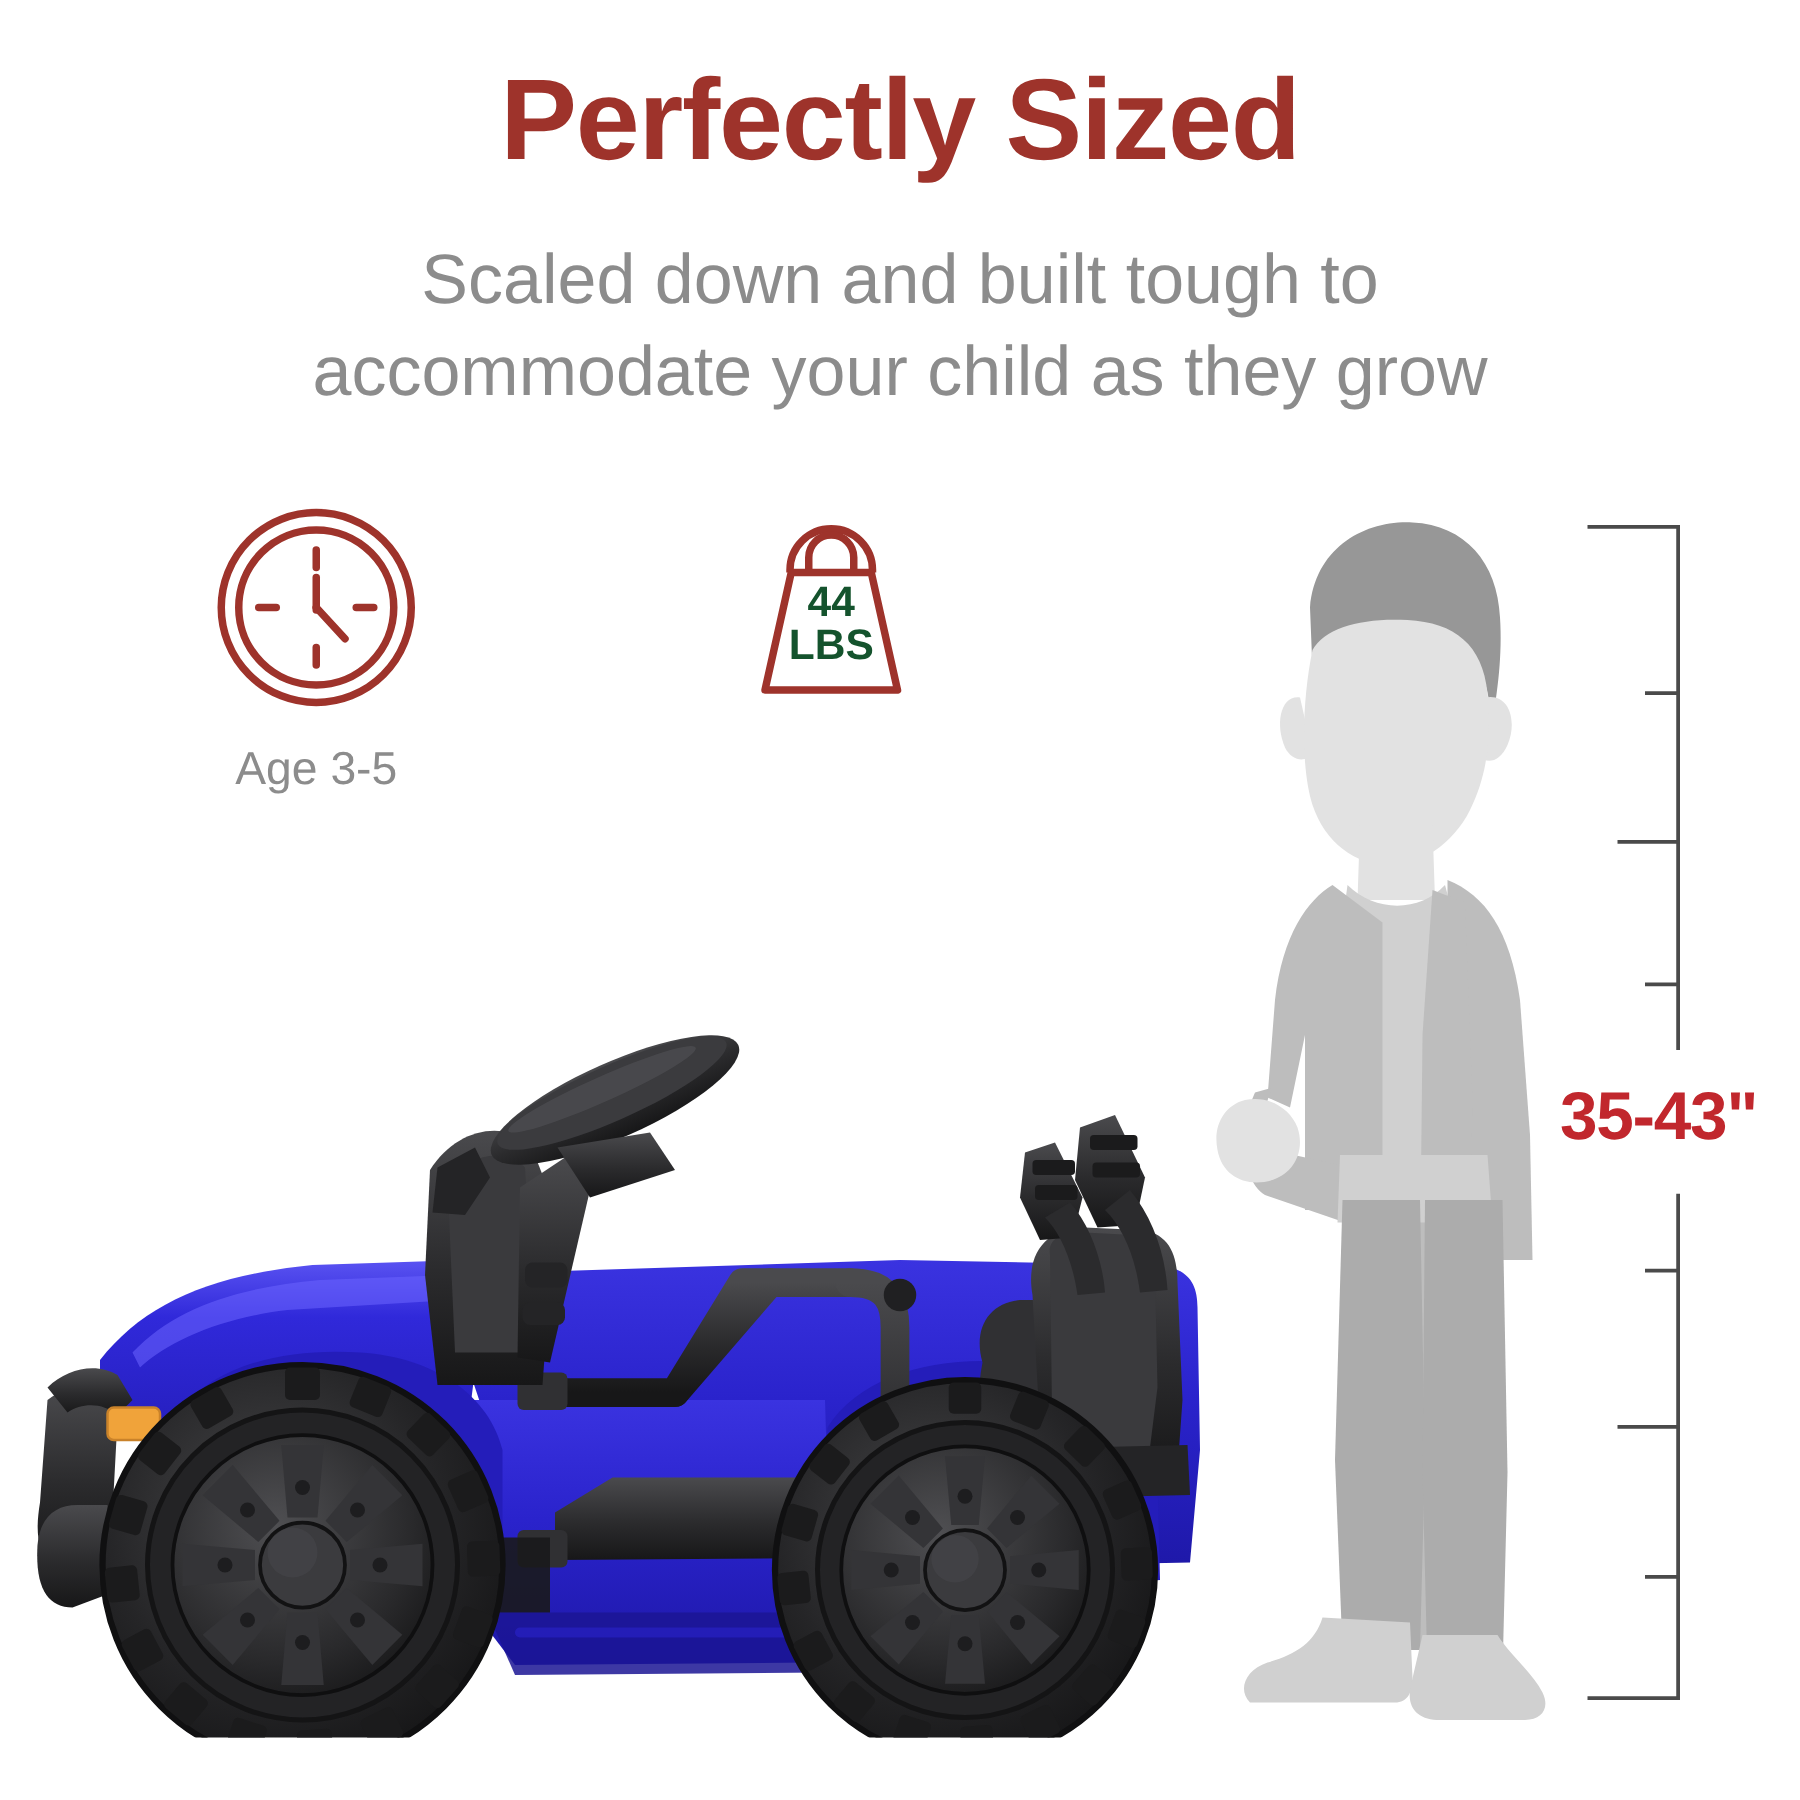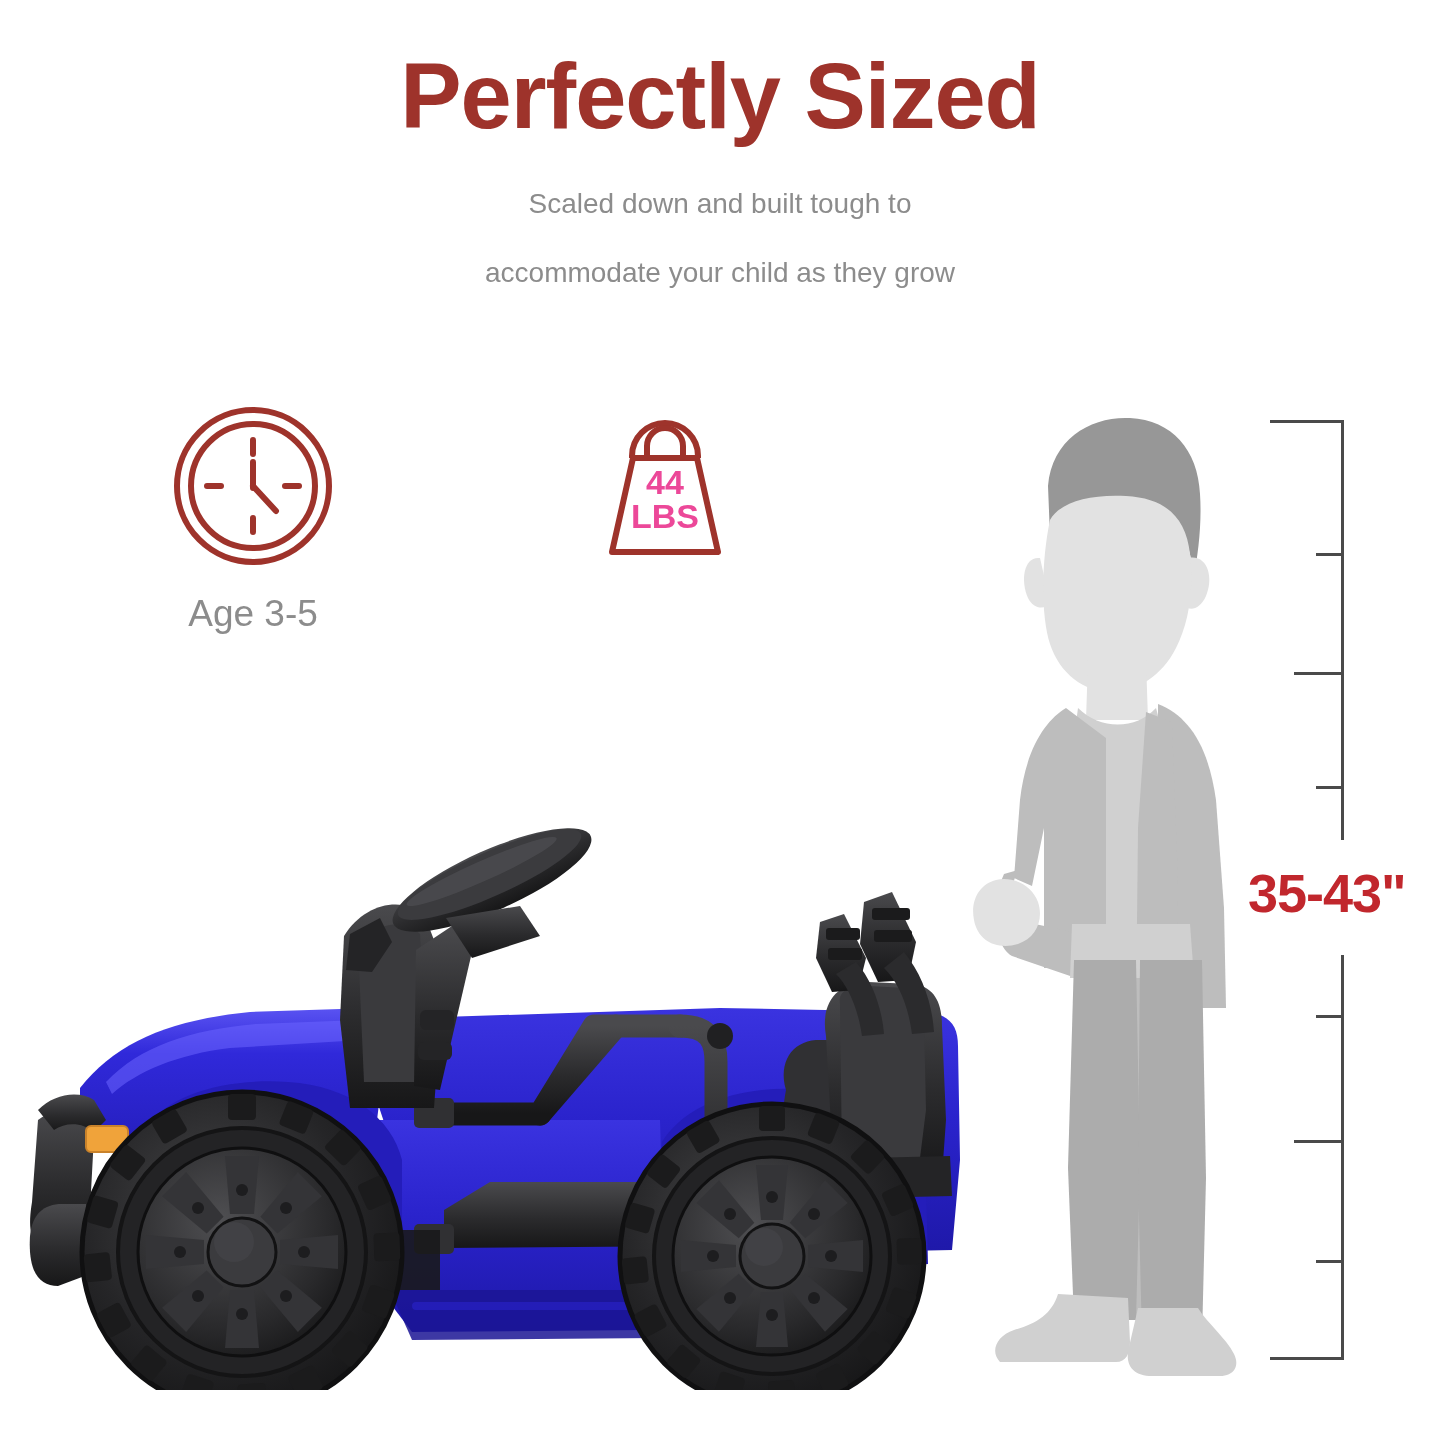--- a/index.html
+++ b/index.html
@@ -17,37 +17,37 @@
     position:absolute;left:0;top:48px;width:1440px;
     text-align:center;
     font-size:92px;font-weight:bold;
     letter-spacing:-1px;
     color:#9E332B;
     line-height:1.05;
   }
   .subtitle{
     position:absolute;left:0;top:186px;width:1440px;
     text-align:center;
-    font-size:28px;font-weight:normal;
+    font-size:56px;font-weight:normal;
     color:#8C8C8C;
     line-height:1.32;
   }
-  .subtitle .l2{display:block;margin-top:32px;}
+  .subtitle .l2{display:block;}
 
   
   .feature{position:absolute;text-align:center;}
   .feature .cap{
     font-size:37px;color:#8C8C8C;white-space:nowrap;
     margin-top:10px;
   }
   #feat-age{left:88px;top:404px;width:330px;}
   #feat-cap{left:450px;top:404px;width:430px;}
 
   .badge-text{
-    font-size:34px;font-weight:bold;color:#ec4899;
+    font-size:34px;font-weight:bold;color:#14532d;
     line-height:0.95;
   }
 
   
   #ruler{position:absolute;left:1250px;top:420px;width:190px;height:940px;}
   .r-spine{position:absolute;background:#4a4a4a;width:3px;}
   .r-tick{position:absolute;background:#4a4a4a;height:3px;}
   #ruler-label{
     position:absolute;left:1248px;top:862px;
     font-size:54px;font-weight:bold;color:#C1272D;

